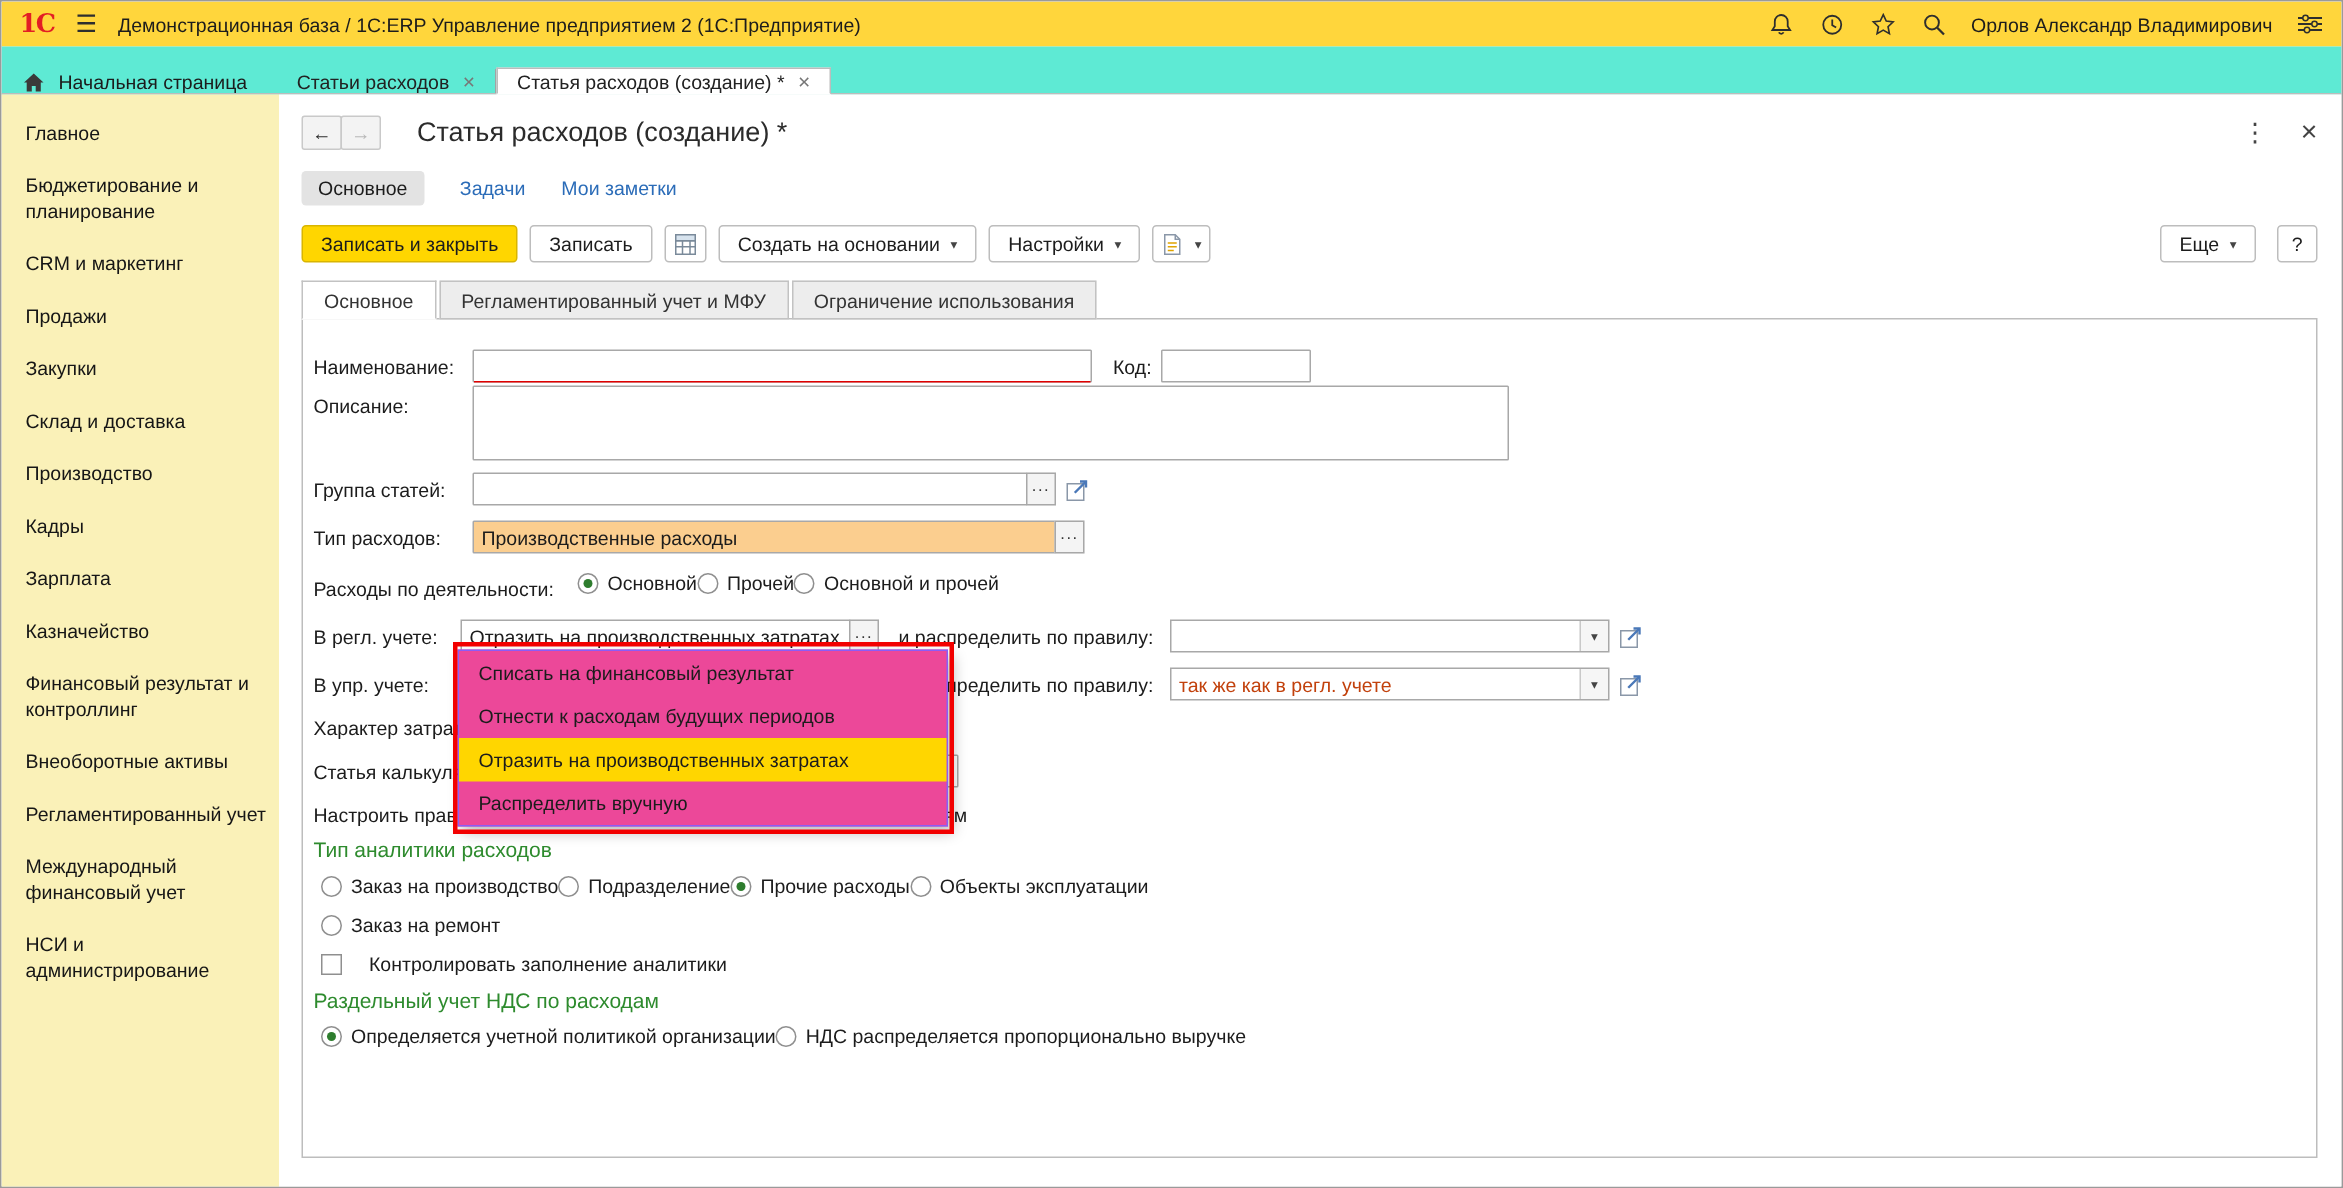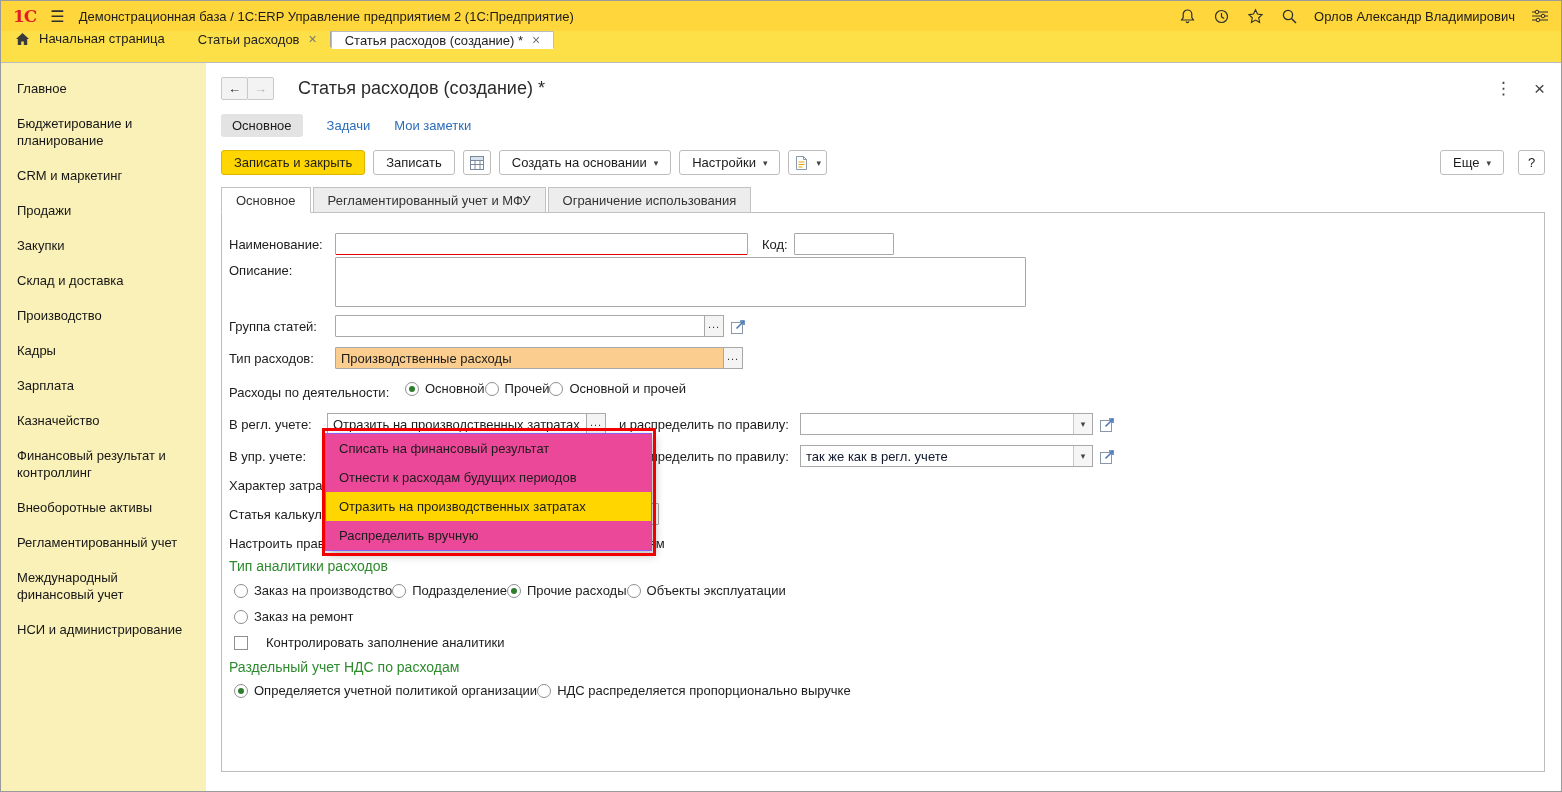--- a/index.html
+++ b/index.html
@@ -8,28 +8,28 @@
        border:1px solid #9a9a9a}
   
   .topbar{height:30px;background:#FFD63C;display:flex;align-items:center;padding:0 12px;gap:10px;box-sizing:border-box}
   .logo{color:#E31E24;font-weight:700;font-size:17px;font-family:"DejaVu Serif",serif;letter-spacing:-1px;cursor:pointer}
   .menu-btn{font-size:16px;color:#2e2e2e;cursor:pointer;margin:0 4px}
   .win-title{color:#1c1c1c;white-space:nowrap}
   .tb-right{margin-left:auto;display:flex;align-items:center;gap:16px}
   .tb-ic{width:18px;height:18px;display:flex;align-items:center;justify-content:center;cursor:pointer}
   .user-name{white-space:nowrap;cursor:pointer}
   
-  .tabbar{height:32px;background:#fde047;border-bottom:1px solid #BCBCBC;display:flex;align-items:flex-start;box-sizing:border-box}
+  .tabbar{height:32px;background:#5eead4;border-bottom:1px solid #BCBCBC;display:flex;align-items:flex-end;box-sizing:border-box}
   .home-tab{display:flex;align-items:center;gap:9px;padding:0 20px 0 14px;cursor:pointer}
   .tab{display:flex;align-items:center;gap:9px;padding:0 13px;border-right:1px solid #a3a3a3;cursor:pointer;color:#222}
   .tab.active{background:#fff;border:1px solid #BCBCBC;border-bottom:1px solid #fff;margin-bottom:-1px}
   .tab .x{color:#777;font-size:14px;cursor:pointer}
   
   .app{display:flex;height:729px}
-  .sidebar{width:205px;background:#FAF1B8;box-sizing:border-box;padding-top:8px;flex:none}
+  .sidebar{width:185px;background:#FAF1B8;box-sizing:border-box;padding-top:8px;flex:none}
   .side-item{padding:9px 8px 9px 16px;line-height:17px;cursor:pointer;color:#161616}
   .main{flex:1;position:relative;background:#fff;box-sizing:border-box;padding:10px 16px 0 15px;overflow:hidden}
   
   .doc-header{display:flex;align-items:center;height:30px}
   .nav-btns{display:flex}
   .nav-btn{width:27px;height:23px;border:1px solid #C9C9C9;background:#F3F3F3;display:flex;align-items:center;
            justify-content:center;color:#2d2d2d;cursor:pointer;box-sizing:border-box;border-radius:2px}
   .nav-btn.fwd{color:#B8B8B8;margin-left:-1px}
   .doc-title{font-size:18px;margin-left:24px;color:#2b2b2b;white-space:nowrap}
   .hdr-right{margin-left:auto;display:flex;gap:22px;align-items:center;color:#444}
@@ -57,21 +57,21 @@
        font-family:"Liberation Sans",sans-serif;font-size:13px;padding:0 5px;border-radius:1px}
   input.inp{outline:none;color:#1c1c1c}
   textarea.inp{resize:none;padding:3px 5px}
   .redline{position:absolute;border-bottom:1px solid #E00000;height:0}
   .dots{position:absolute;width:20px;height:22px;border:1px solid #A8A8A8;background:#F4F4F4;display:flex;
         align-items:center;justify-content:center;box-sizing:border-box;color:#333;cursor:pointer;font-size:11px;
         letter-spacing:1px;padding-bottom:5px}
   .openic{position:absolute;width:17px;height:17px;cursor:pointer}
   .combo{position:absolute;height:22px;border:1px solid #A8A8A8;background:#fff;box-sizing:border-box;display:flex;align-items:center}
   .combo .val{flex:1;padding:0 5px;white-space:nowrap;overflow:hidden}
-  .combo .val.ph{color:#0f172a}
+  .combo .val.ph{color:#c2410c}
   .combo .cdd{width:18px;align-self:stretch;border-left:1px solid #C9C9C9;display:flex;align-items:center;
               justify-content:center;font-size:9px;color:#444;background:#F6F6F6;cursor:pointer}
   .hl{background:#FBCE8F}
   .radio-item{display:inline-flex;align-items:center;gap:6px;cursor:pointer;white-space:nowrap}
   .radio{width:14px;height:14px;border:1px solid #8F8F8F;border-radius:50%;background:#fff;display:inline-flex;
          align-items:center;justify-content:center;box-sizing:border-box;flex:none}
   .radio.checked::after{content:"";width:6px;height:6px;border-radius:50%;background:#2E7D2E}
   .checkbox{width:14px;height:14px;border:1px solid #8F8F8F;background:#fff;box-sizing:border-box;flex:none;cursor:pointer}
   .rowflex{position:absolute;display:flex;align-items:center;}
   .sect{position:absolute;color:#2E8B2E;font-size:14px;white-space:nowrap}

